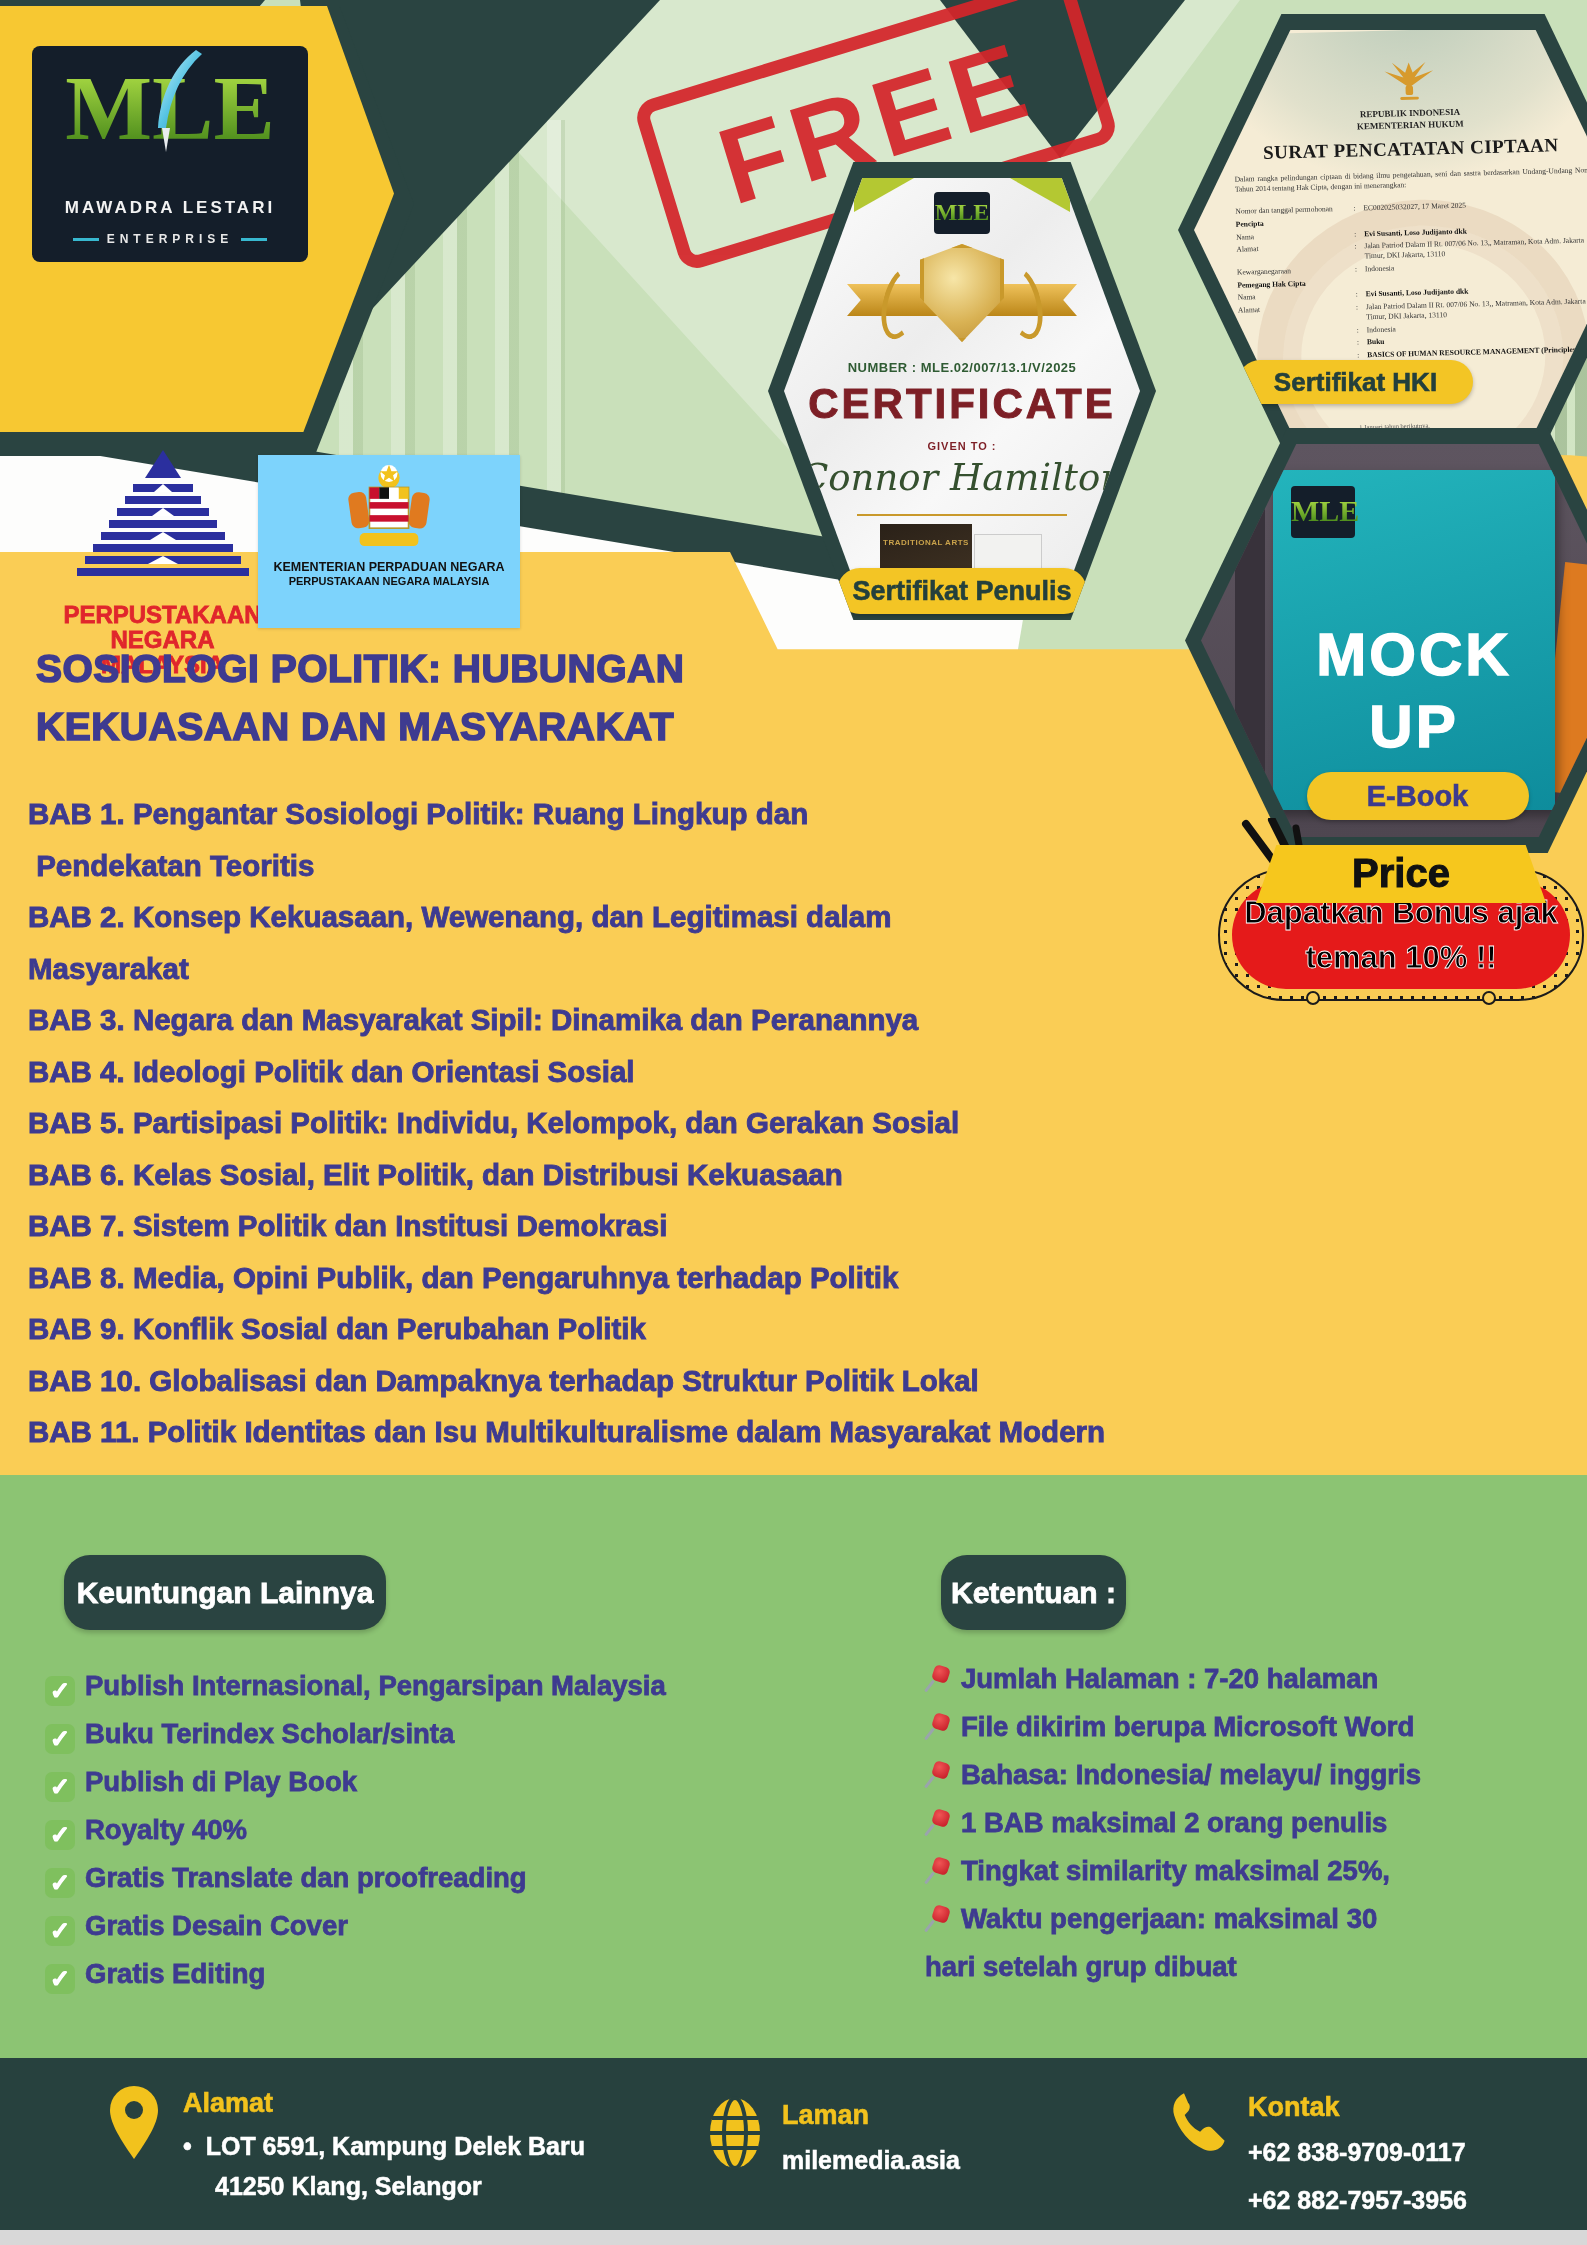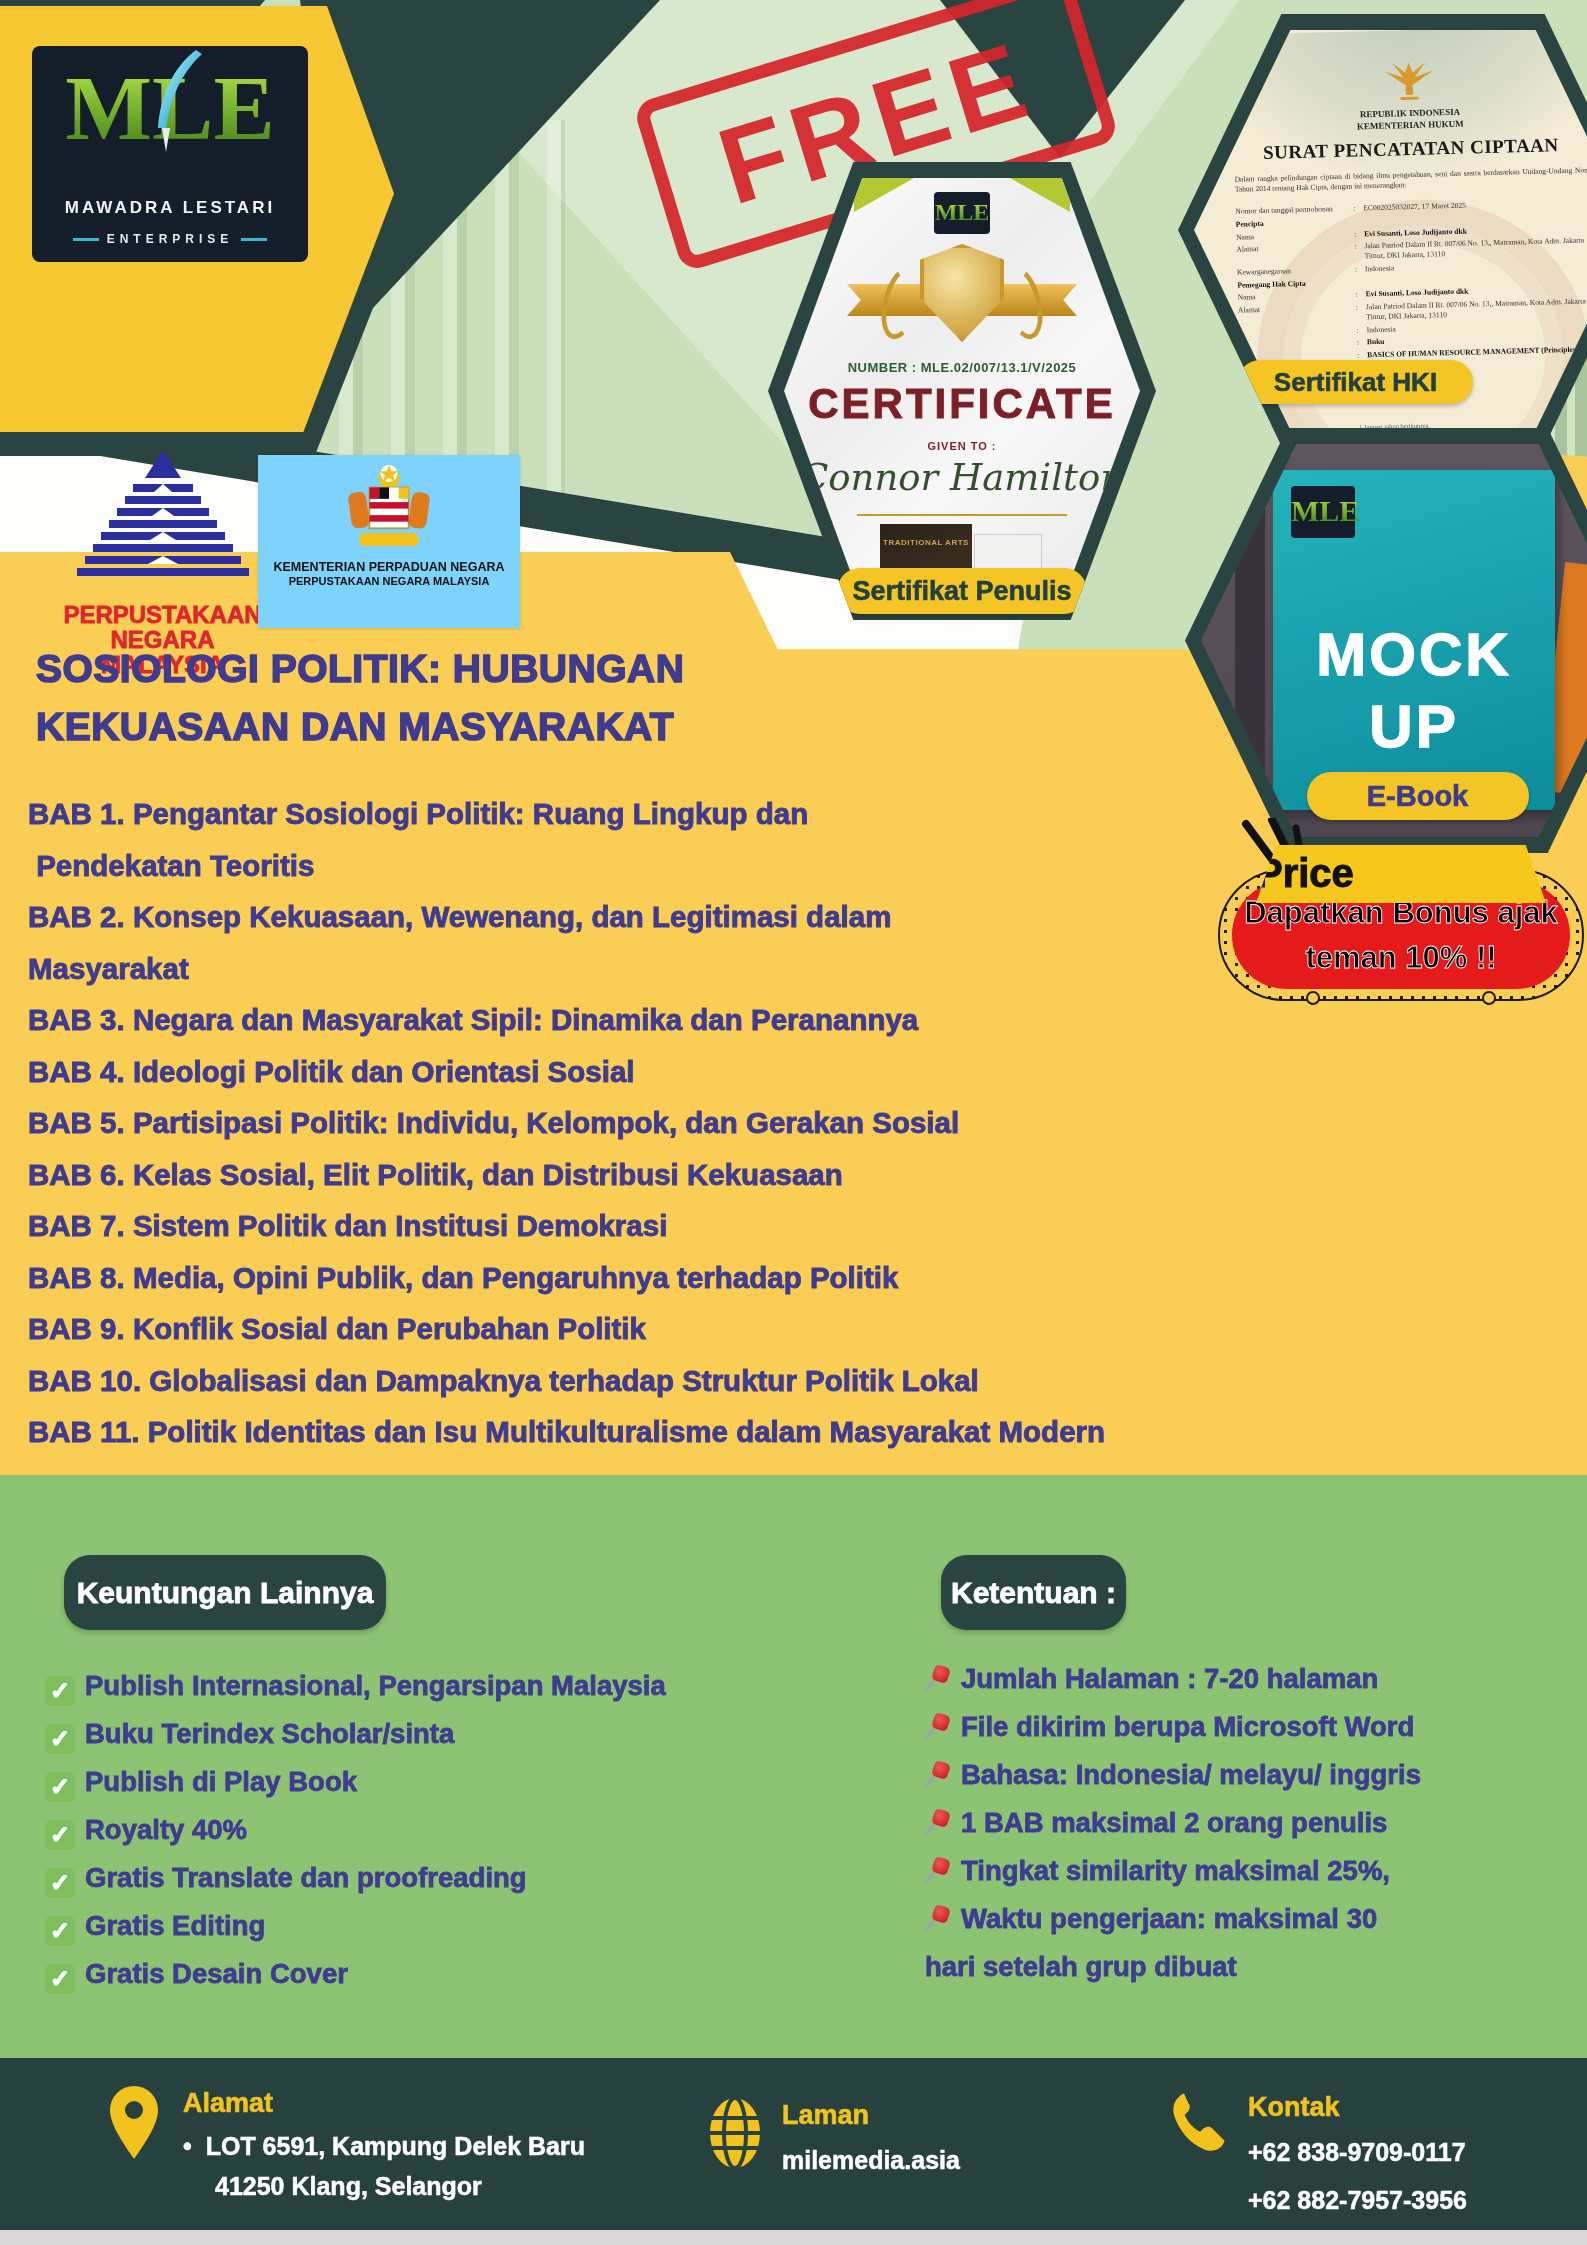--- a/index.html
+++ b/index.html
@@ -140,21 +140,21 @@
   .mock-word{position:absolute;left:0;width:100%;text-align:center;color:#FFF;font-weight:bold;
       font-size:60px;letter-spacing:3px;-webkit-text-stroke:1.5px #FFF;}
   .mw1{top:150px;} .mw2{top:222px;}
   .ebook-pill{position:absolute;left:50%;top:328px;transform:translateX(-50%);width:222px;height:48px;
       font-size:29px;line-height:48px;color:#3D3B8E;-webkit-text-stroke:.6px #3D3B8E;}
 
   
   .speedlines{left:1238px;top:818px;}
   .price-wrap{left:1218px;top:845px;width:366px;height:158px;}
   .price-ribbon{position:absolute;left:50%;top:0;transform:translateX(-50%);width:290px;height:58px;
-      background:#F6C71D;clip-path:polygon(7% 0,93% 0,100% 100%,0 100%);color:#111;text-align:left;
+      background:#F6C71D;clip-path:polygon(7% 0,93% 0,100% 100%,0 100%);color:#111;text-align:center;
       font-size:40px;font-weight:bold;line-height:56px;-webkit-text-stroke:1px #111;}
   .fold{position:absolute;top:56px;width:34px;height:26px;background:#C9971A;}
   .fold-l{left:34px;clip-path:polygon(0 0,100% 0,100% 100%);}
   .fold-r{right:34px;clip-path:polygon(0 0,100% 0,0 100%);}
   .dots-halo{position:absolute;left:0;top:24px;width:366px;height:132px;border:2px solid #1B1B1B;
       border-radius:66px;background-image:radial-gradient(circle,#1B1B1B 1.6px,transparent 1.9px);
       background-size:11px 11px;box-sizing:border-box;}
   .halo-dot{position:absolute;width:10px;height:10px;border-radius:50%;background:#FACD55;
       border:2px solid #1B1B1B;top:146px;}
   .hd-l{left:88px;} .hd-r{right:88px;}
@@ -444,22 +444,22 @@
     </div>
 
   <div class="abs sec-header bene-header">Keuntungan Lainnya</div>
   <div class="abs sec-header term-header">Ketentuan :</div>
   <div class="abs blist" id="blist">
       <div class="benefit-item"><span class="check">✓</span><span class="btxt">Publish Internasional, Pengarsipan Malaysia</span></div>
       <div class="benefit-item"><span class="check">✓</span><span class="btxt">Buku Terindex Scholar/sinta</span></div>
       <div class="benefit-item"><span class="check">✓</span><span class="btxt">Publish di Play Book</span></div>
       <div class="benefit-item"><span class="check">✓</span><span class="btxt">Royalty 40%</span></div>
       <div class="benefit-item"><span class="check">✓</span><span class="btxt">Gratis Translate dan proofreading</span></div>
+      <div class="benefit-item"><span class="check">✓</span><span class="btxt">Gratis Desain Cover</span></div>
       <div class="benefit-item"><span class="check">✓</span><span class="btxt">Gratis Editing</span></div>
-      <div class="benefit-item"><span class="check">✓</span><span class="btxt">Gratis Desain Cover</span></div>
     </div>
   <div class="abs tlist" id="tlist">
       <div class="term-item"><span class="pin"></span><span class="ttxt">Jumlah Halaman : 7-20 halaman</span></div>
       <div class="term-item"><span class="pin"></span><span class="ttxt">File dikirim berupa Microsoft Word</span></div>
       <div class="term-item"><span class="pin"></span><span class="ttxt">Bahasa: Indonesia/ melayu/ inggris</span></div>
       <div class="term-item"><span class="pin"></span><span class="ttxt">1 BAB maksimal 2 orang penulis</span></div>
       <div class="term-item"><span class="pin"></span><span class="ttxt">Tingkat similarity maksimal 25%,</span></div>
       <div class="term-item"><span class="pin"></span><span class="ttxt">Waktu pengerjaan: maksimal 30</span></div>
       <div class="term-item"><span class="ttxt">hari setelah grup dibuat</span></div>
     </div>

